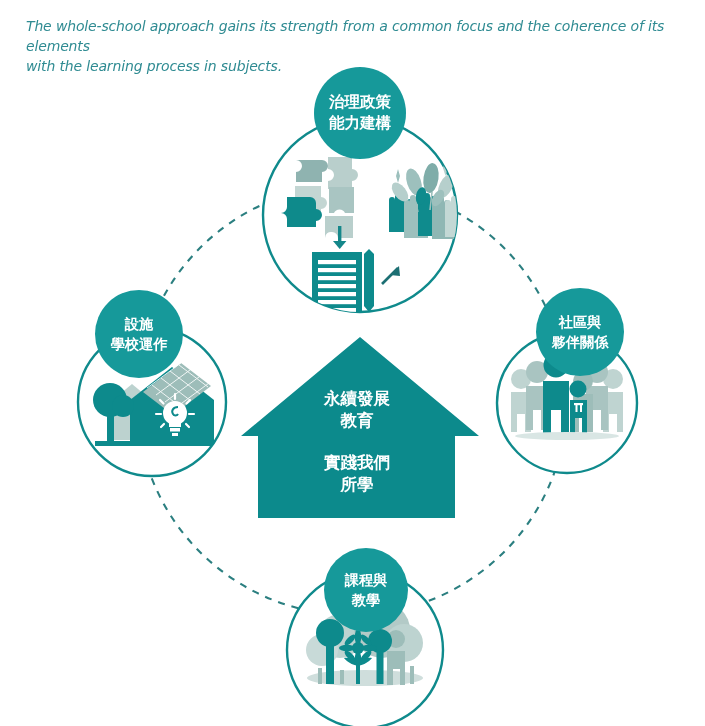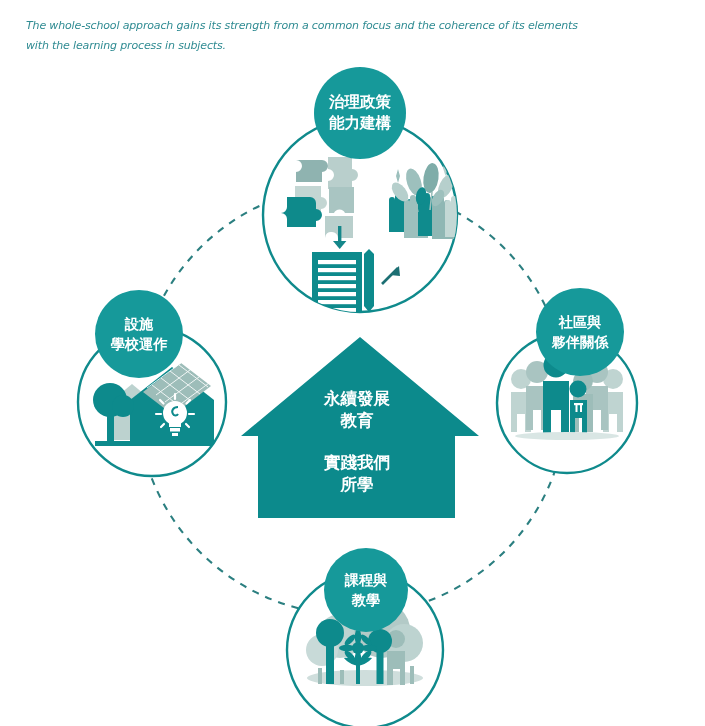--- a/index.html
+++ b/index.html
@@ -9,21 +9,21 @@
     font-family:"Liberation Sans","DejaVu Sans",sans-serif;
     overflow:hidden;
     position:relative;
   }
   #stage{position:absolute;left:0;top:0;width:705px;height:726px;}
   .caption{
     position:absolute;
     left:26px;top:16px;width:640px;
     font-family:"DejaVu Sans",sans-serif;
     font-style:italic;
-    font-size:11px;
+    font-size:14px;
     line-height:20px;
     color:#2f8b92;
     letter-spacing:-0.15px;
     white-space:pre-line;
   }
   svg#diagram{position:absolute;left:0;top:0;}
   .cjk{
     font-family:"DejaVu Sans","Liberation Sans",sans-serif;
     font-weight:bold;
     fill:#ffffff;

